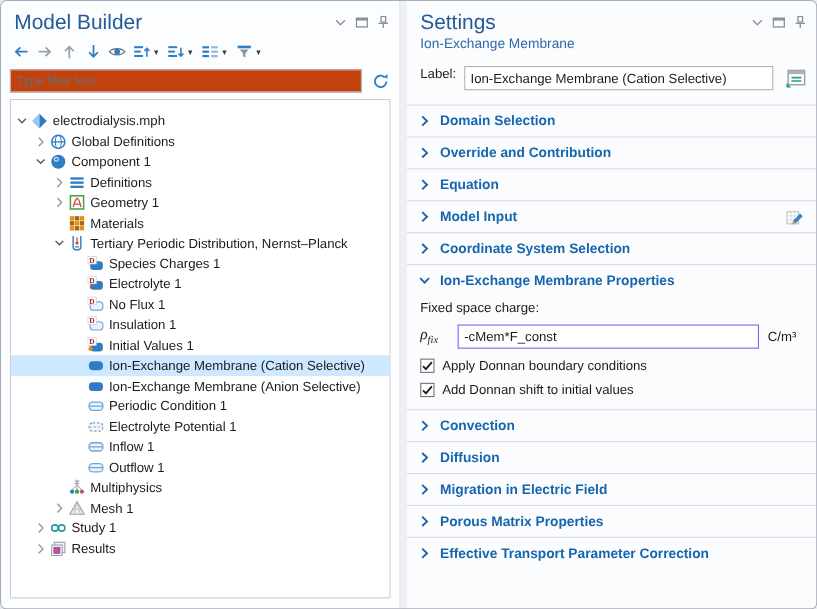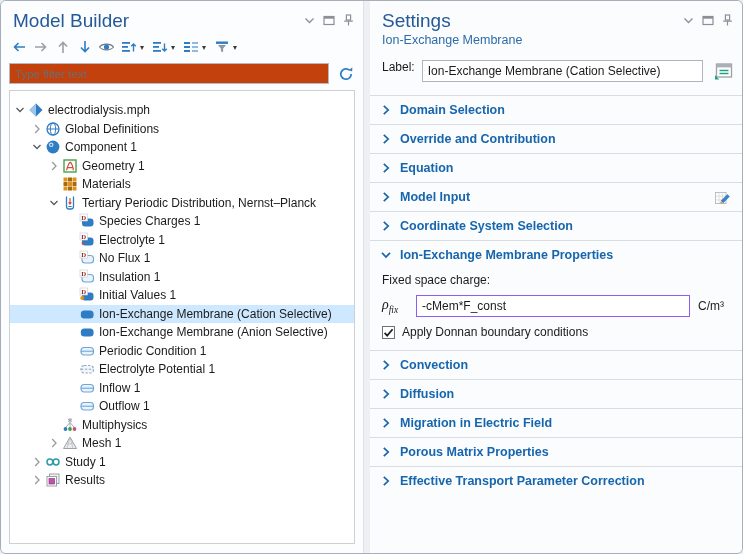--- a/index.html
+++ b/index.html
@@ -219,20 +219,35 @@
           <span class="tl">Component 1</span>
         </div>
         <div class="tree-row">
           <span class="tw" style="margin-left: 36px;">
             <svg width="12" height="12" viewBox="0 0 12 12">
               <polyline points="4.2,2 8,6 4.2,10" fill="none" stroke="#9a9a9a" stroke-width="1.3"></polyline>
             </svg>
           </span>
           <span class="ti">
             <svg width="16" height="16" viewBox="0 0 16 16">
+              <rect x="2" y="3.2" width="12" height="2.1" fill="#2e7cc3"></rect>
+              <rect x="2" y="7" width="12" height="2.1" fill="#2e7cc3"></rect>
+              <rect x="2" y="10.8" width="12" height="2.1" fill="#2e7cc3"></rect>
+            </svg>
+          </span>
+          <span class="tl">Definitions</span>
+        </div>
+        <div class="tree-row">
+          <span class="tw" style="margin-left: 36px;">
+            <svg width="12" height="12" viewBox="0 0 12 12">
+              <polyline points="4.2,2 8,6 4.2,10" fill="none" stroke="#9a9a9a" stroke-width="1.3"></polyline>
+            </svg>
+          </span>
+          <span class="ti">
+            <svg width="16" height="16" viewBox="0 0 16 16">
               <rect x="2" y="2" width="12" height="12" fill="#fff" stroke="#4ba04b" stroke-width="1.4"></rect>
               <path d="M4.6,12.3 C5.5,7 8,4 8.3,4.2 C9.5,5 11,9.5 11.4,12.3 M5.6,9.6 h5" fill="none" stroke="#d14b3c" stroke-width="1.2"></path>
             </svg>
           </span>
           <span class="tl">Geometry 1</span>
         </div>
         <div class="tree-row">
           <span class="tw" style="margin-left: 36px;"></span>
           <span class="ti">
             <svg width="16" height="16" viewBox="0 0 16 16">
@@ -552,20 +567,28 @@
         <span class="unit">C/m³</span>
       </div>
       <div class="cb-row">
         <span class="cb">
             <svg width="11" height="11" viewBox="0 0 11 11">
               <path d="M1.6,5.8 L4.2,8.6 L9.6,2.3" fill="none" stroke="#1d1d1d" stroke-width="1.7"></path>
             </svg>
           </span>
         <span>Apply Donnan boundary conditions</span>
       </div>
+      <div class="cb-row">
+        <span class="cb">
+            <svg width="11" height="11" viewBox="0 0 11 11">
+              <path d="M1.6,5.8 L4.2,8.6 L9.6,2.3" fill="none" stroke="#1d1d1d" stroke-width="1.7"></path>
+            </svg>
+          </span>
+        <span>Add Donnan shift to initial values</span>
+      </div>
     </div>
 
     <div id="sections-bottom">
         <div class="sec">
           <span class="sch">
             <svg width="12" height="12" viewBox="0 0 12 12">
               <polyline points="3.8,1.8 8.2,6 3.8,10.2" fill="none" stroke="#1766ad" stroke-width="1.7"></polyline>
             </svg>
           </span>
           <span>Convection</span>

